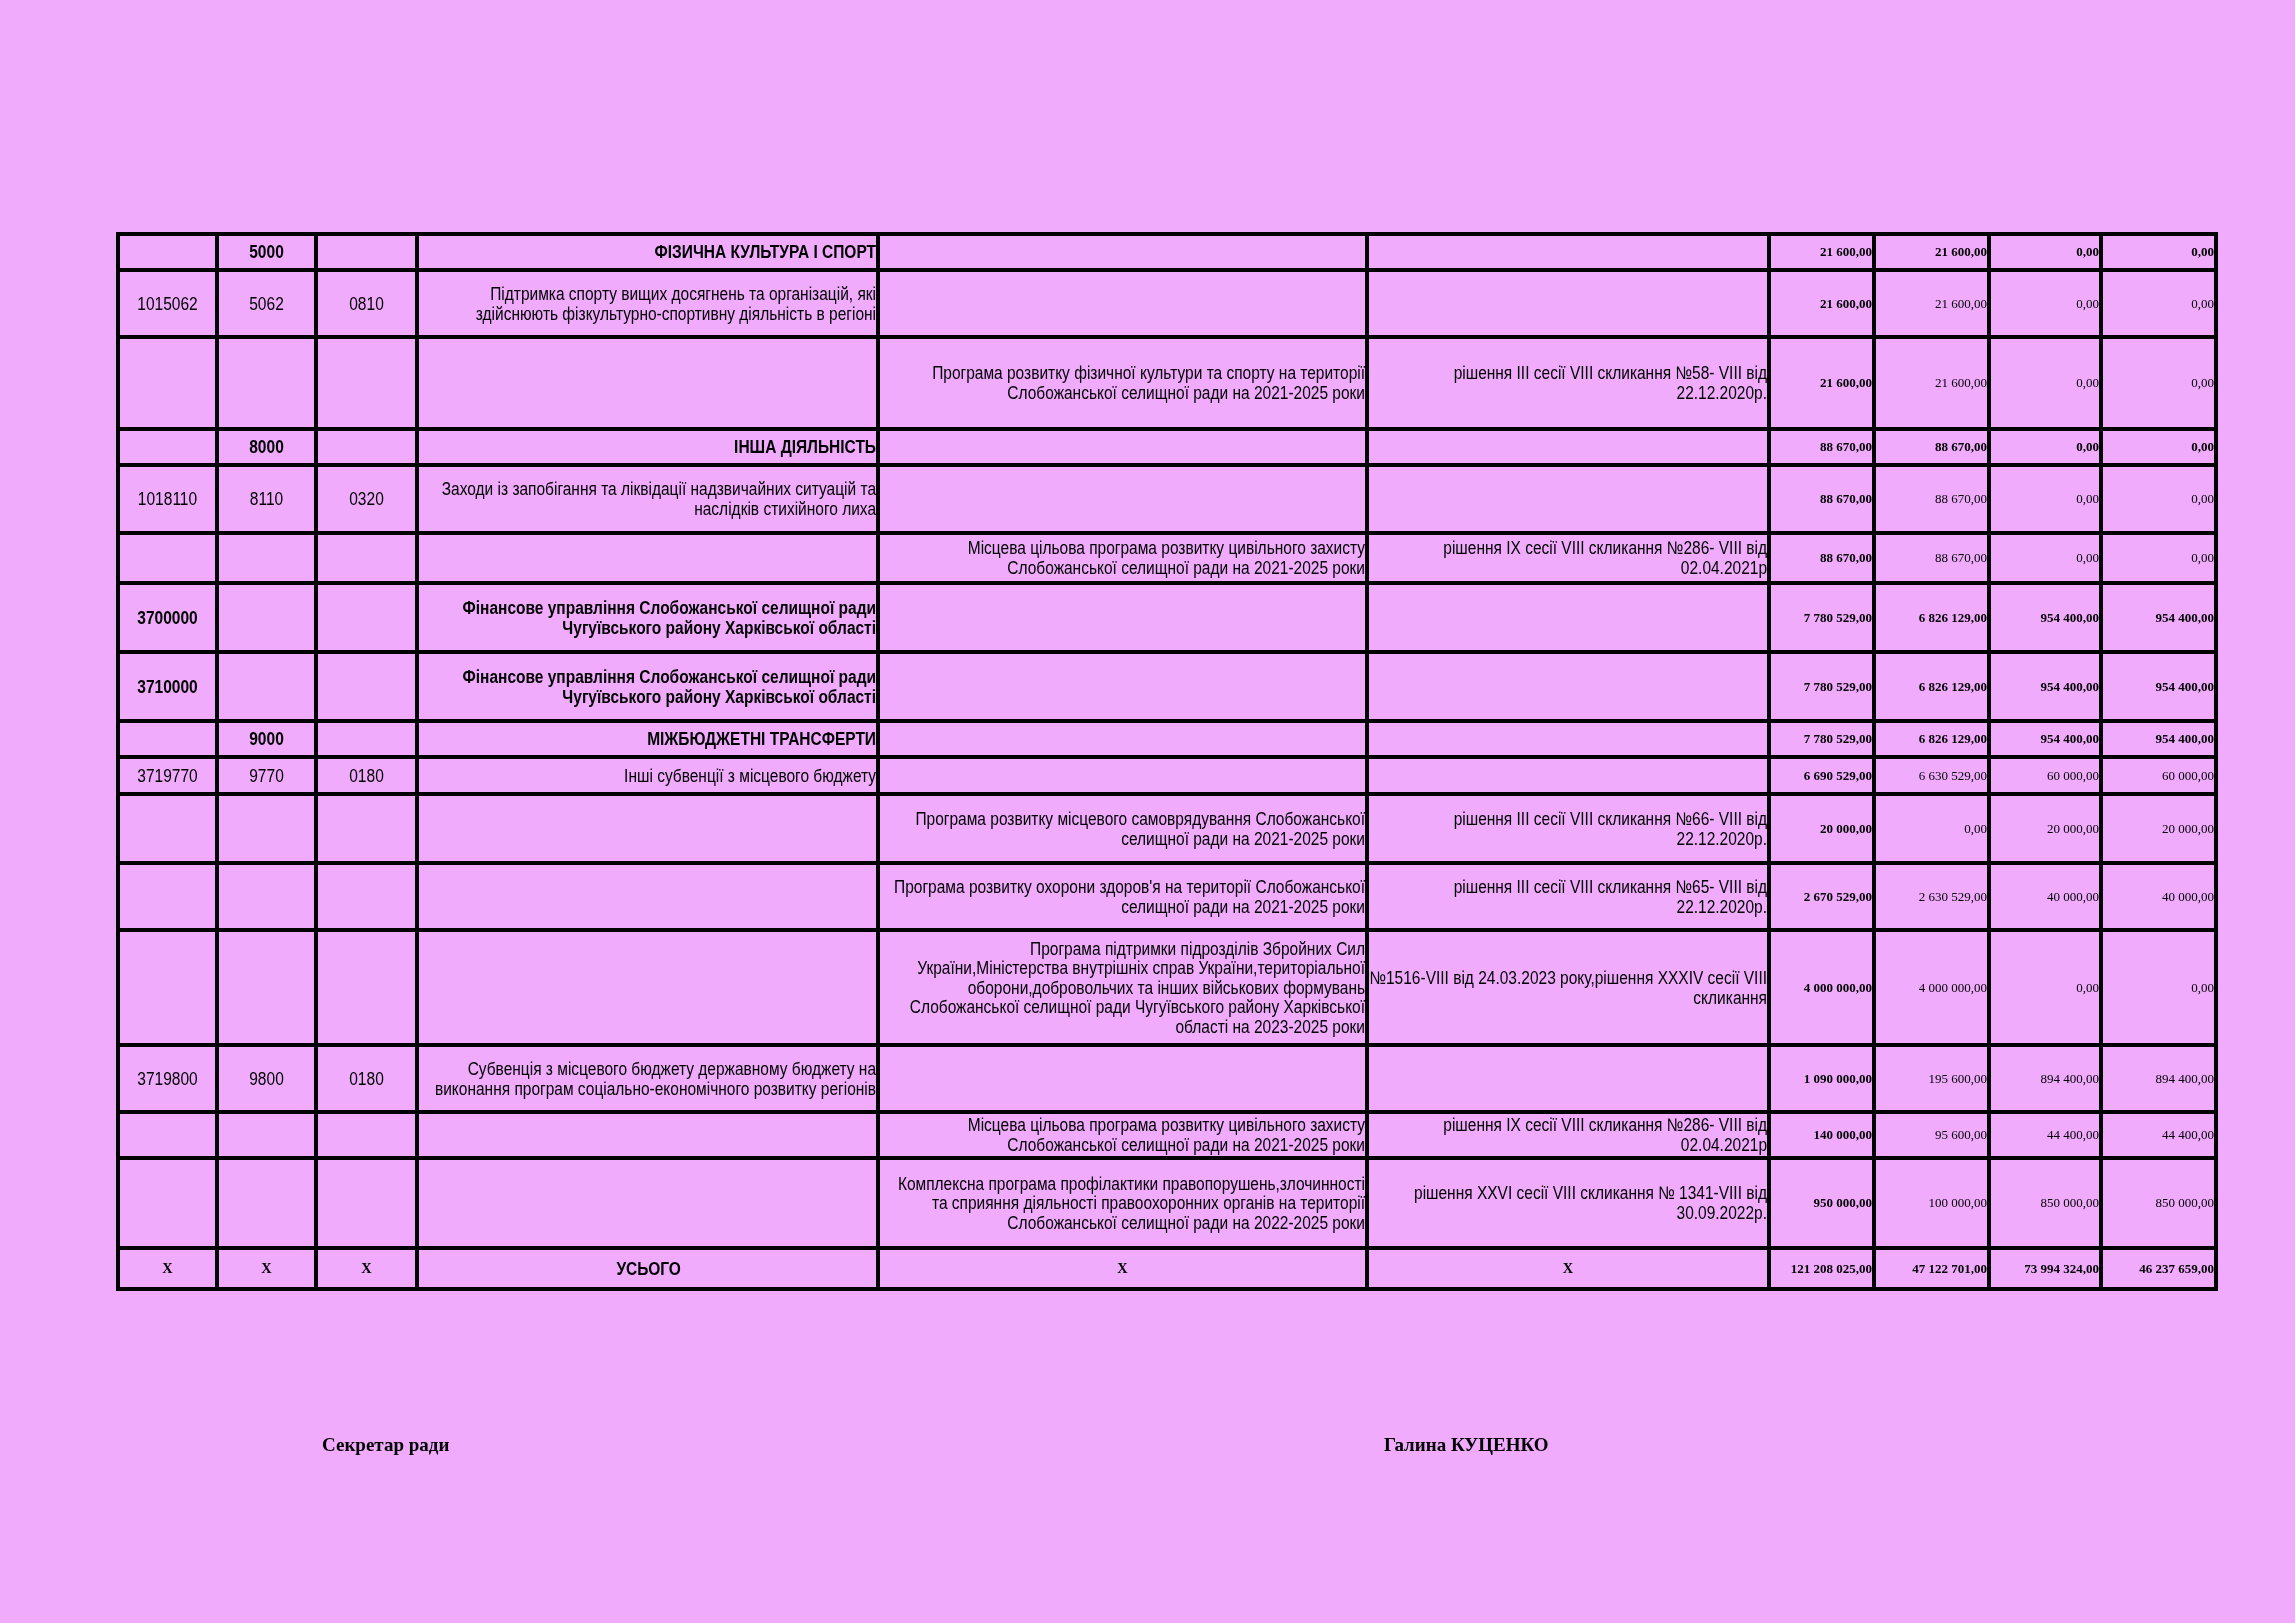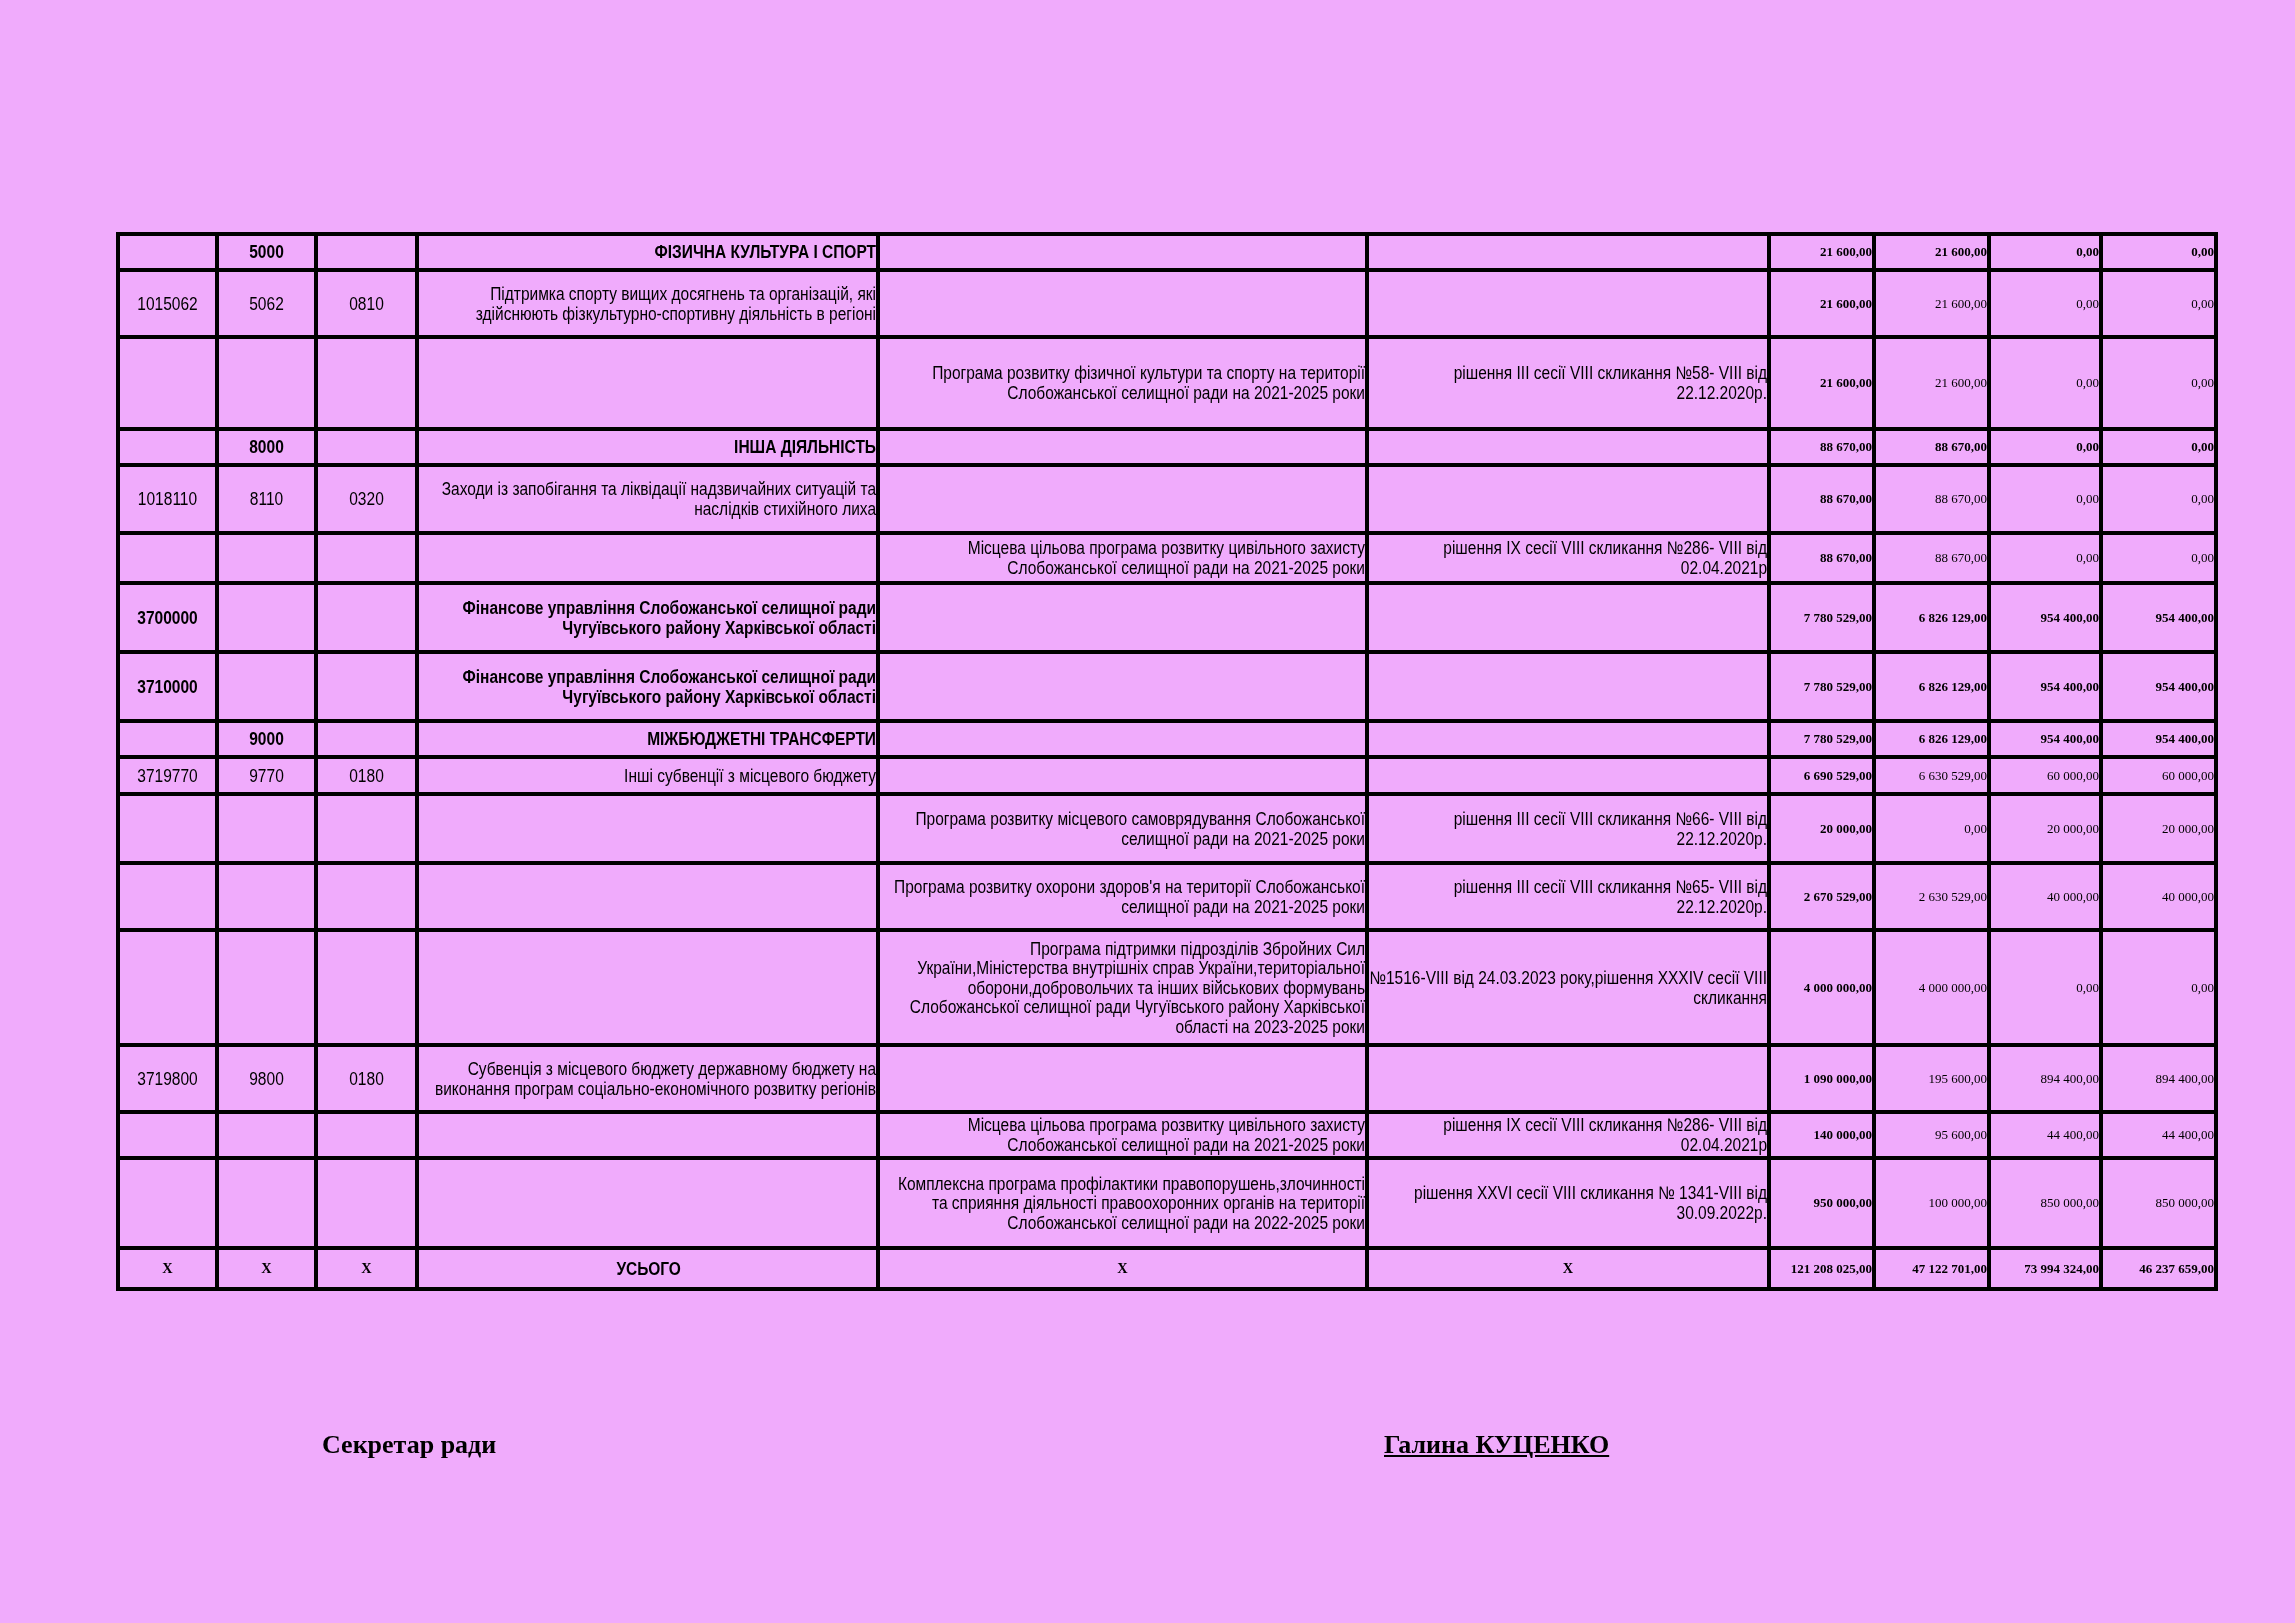--- a/index.html
+++ b/index.html
@@ -23,23 +23,23 @@
 
   
   tr.row-section td,tr.row-department td,tr.row-total td{font-weight:bold;}
   tr.row-item td[data-col="n1"],tr.row-program td[data-col="n1"]{font-weight:bold;}
 
   
   tr.row-total td.txt{text-align:center;padding-left:0;}
   tr.row-total td[data-col="c4"]{text-align:center;padding:2px 3.9px 2px 5.9px;}
 
   .sig{position:absolute;top:1430px;font-family:"Liberation Serif","DejaVu Serif",serif;
-       font-weight:bold;font-size:26px;line-height:29px;color:#000;white-space:nowrap;}
+       font-weight:bold;font-size:19px;line-height:29px;color:#000;white-space:nowrap;}
   .sig-title{left:322px;}
-  .sig-name{left:1384px;text-decoration:underline;}
+  .sig-name{left:1384px;}
 </style>
 </head>
 <body>
 
 <div class="page">
 
   <table class="budget">
     <colgroup>
       <col style="width:99px">
         <col style="width:99px">

